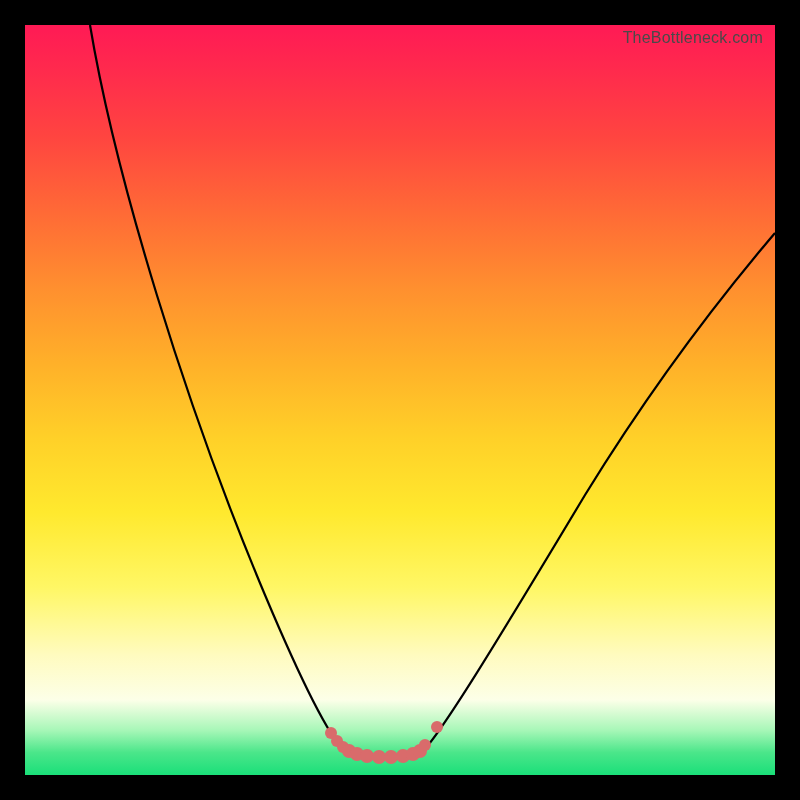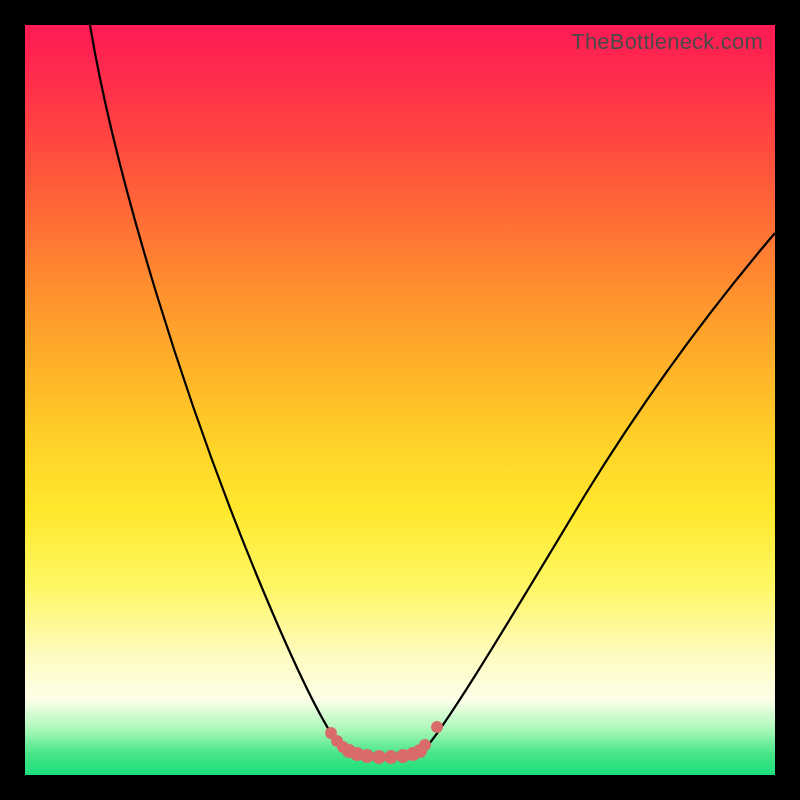--- a/index.html
+++ b/index.html
@@ -39,21 +39,21 @@
       #a8f7b8 94%,
       #4be68a 97%,
       #1adf79 100%
     );
   }
   .watermark {
     position: absolute;
     top: 4px;
     right: 12px;
     color: #4a4a4a;
-    font-size: 22px;
+    font-size: 16px;
     font-weight: 500;
     letter-spacing: 0.2px;
     user-select: none;
   }
   svg.curve {
     position: absolute;
     left: 0; top: 0;
     width: 750px; height: 750px;
     overflow: visible;
   }

